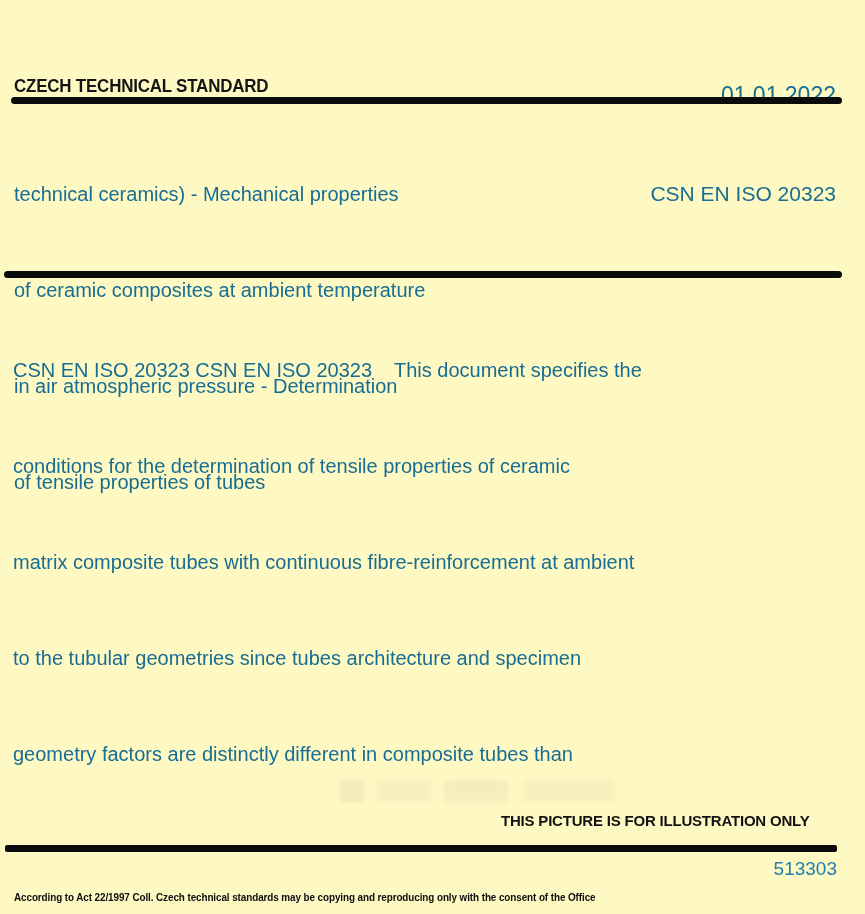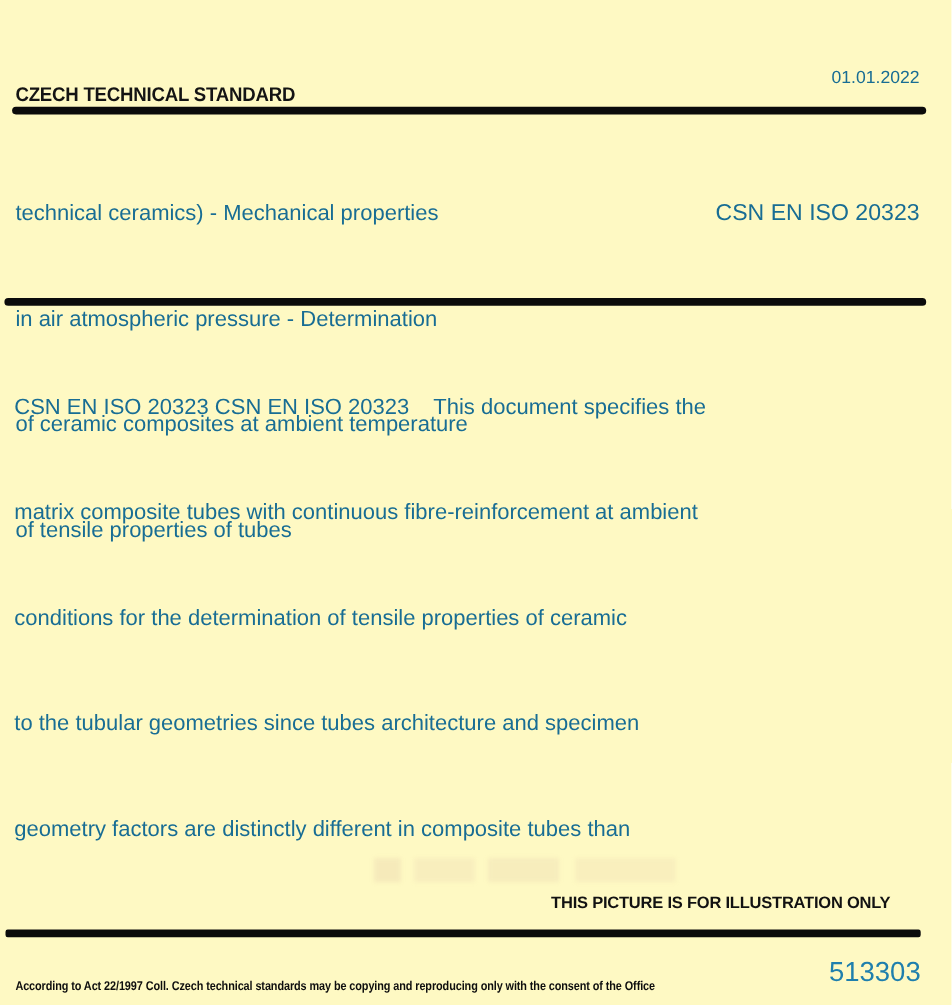--- a/index.html
+++ b/index.html
@@ -19,22 +19,22 @@
   
   .header-label{
     position:absolute;left:14px;top:76px;
     font-size:18px;font-weight:700;
     color:var(--text-black);
     letter-spacing:-0.2px;
     transform:scaleX(0.94);transform-origin:left center;
     white-space:pre;
   }
   .header-date{
-    position:absolute;right:29px;top:62px;
-    font-size:16px;color:var(--accent-teal);
+    position:absolute;right:29px;top:82px;
+    font-size:23px;color:var(--accent-teal);
     white-space:pre;
   }
   .rule{
     position:absolute;background:#0b0b0b;height:7px;border-radius:3.5px;
   }
   .rule-top{left:11px;top:97px;width:831px;}
   .rule-mid{left:4px;top:271px;width:838px;}
   .rule-footer{left:5px;top:845px;width:832px;border-radius:2px;}
   
   .title-block{
@@ -72,49 +72,48 @@
   
   .footer-notice{
     position:absolute;left:14px;top:861px;
     font-size:11.5px;font-weight:700;color:#0e0e0e;
     line-height:14.5px;white-space:pre;
     transform:scaleX(0.86);transform-origin:left top;
     letter-spacing:-0.1px;
   }
   .footer-number{
     position:absolute;right:28px;top:858px;
-    font-size:25px;color:var(--footer-number-blue);
+    font-size:19px;color:var(--footer-number-blue);
     white-space:pre;
-    margin-top:12px;
   }
 </style>
 </head>
 <body>
 
 <div class="canvas">
 
   <div class="header-label">CZECH TECHNICAL STANDARD</div>
   <div class="header-date">01.01.2022</div>
   <div class="rule rule-top"></div>
 
   <div class="title-block">
     <div>technical ceramics) - Mechanical properties</div>
+    <div>of ceramic composites at ambient temperature</div>
     <div>in air atmospheric pressure - Determination</div>
-    <div>of ceramic composites at ambient temperature</div>
     <div>of tensile properties of tubes</div>
   </div>
   <div class="ref-block">
     <div>CSN EN ISO 20323</div>
   </div>
   <div class="rule rule-mid"></div>
 
   <div class="abstract-block">
     <div>CSN EN ISO 20323 CSN EN ISO 20323    This document specifies the</div>
+    <div>conditions for the determination of tensile properties of ceramic</div>
     <div>matrix composite tubes with continuous fibre-reinforcement at ambient</div>
-    <div>conditions for the determination of tensile properties of ceramic</div>
     <div>to the tubular geometries since tubes architecture and specimen</div>
     <div>geometry factors are distinctly different in composite tubes than</div>
     
     
     
     
     
     
     
     

